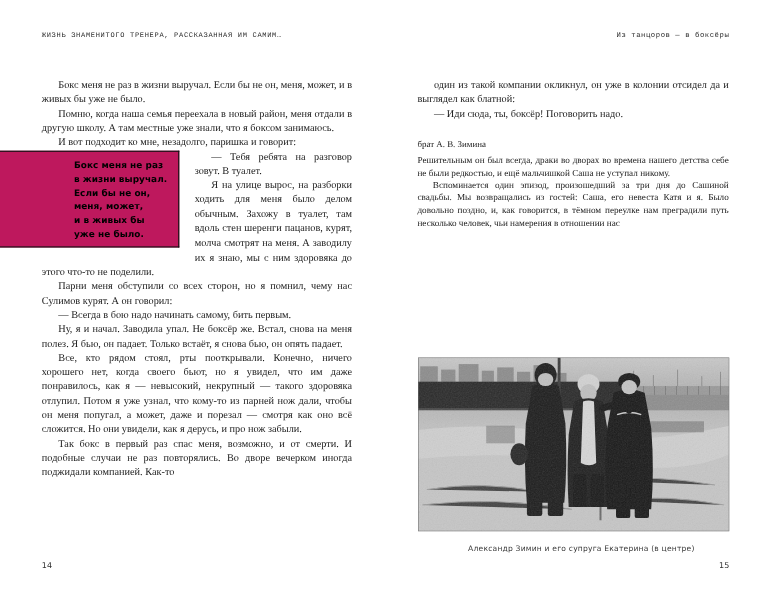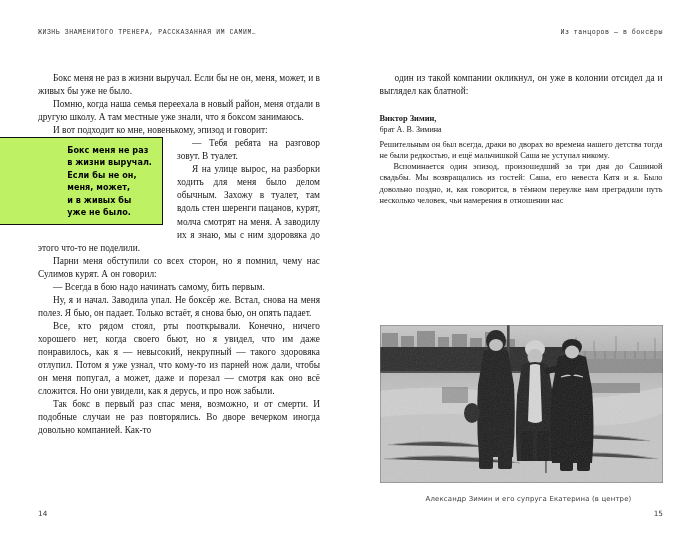--- a/index.html
+++ b/index.html
@@ -67,21 +67,21 @@
   
   .pullquote {
     float: left;
     shape-outside: margin-box;
     width: 163px;
     height: 88px;
     margin: 0 14px 7px -38px;
     box-sizing: border-box;
     border: 1.3px solid #111;
     border-left: none;
-    background: #bef264;
+    background: #be185d;
     display: flex;
     align-items: center;
     justify-content: flex-end;
     padding: 0 10px 0 0;
   }
   .pullquote-text {
     font-family: "DejaVu Sans", "Liberation Sans", sans-serif;
     font-weight: bold;
     font-size: 8.1px;
     line-height: 12.4px;
@@ -160,54 +160,54 @@
 <div class="spread">
 
   <div class="page page-left">
 
     <div class="runhead runhead-left">ЖИЗНЬ ЗНАМЕНИТОГО ТРЕНЕРА, РАССКАЗАННАЯ ИМ САМИМ…</div>
 
     <div class="col col-left">
 
       <p>Бокс меня не раз в жизни выручал. Если бы не он, меня, может, и в живых бы уже не было.</p>
       <p>Помню, когда наша семья переехала в новый район, меня отдали в другую школу. А там местные уже знали, что я боксом занимаюсь.</p>
-      <p>И вот подходит ко мне, новенькому, эпизод и говорит:</p>
+      <p>И вот подходит ко мне, незадолго, паришка и говорит:</p>
 
       <div class="pullquote">
         <div class="pullquote-text">Бокс меня не раз
 в жизни выручал.
 Если бы не он,
 меня, может,
 и в живых бы
 уже не было.</div>
       </div>
 
       <p>— Тебя ребята на разговор зовут. В туалет.</p>
       <p>Я на улице вырос, на разборки ходить для меня было делом обычным. Захожу в туалет, там вдоль стен шеренги пацанов, курят, молча смотрят на меня. А заводилу их я знаю, мы с ним здоровяка до этого что-то не поделили.</p>
       <p>Парни меня обступили со всех сторон, но я помнил, чему нас Сулимов курят. А он говорил:</p>
       <p>— Всегда в бою надо начинать самому, бить первым.</p>
       <p>Ну, я и начал. Заводила упал. Не боксёр же. Встал, снова на меня полез. Я бью, он падает. Только встаёт, я снова бью, он опять падает.</p>
       <p>Все, кто рядом стоял, рты пооткрывали. Конечно, ничего хорошего нет, когда своего бьют, но я увидел, что им даже понравилось, как я — невысокий, некрупный — такого здоровяка отлупил. Потом я уже узнал, что кому-то из парней нож дали, чтобы он меня попугал, а может, даже и порезал — смотря как оно всё сложится. Но они увидели, как я дерусь, и про нож забыли.</p>
-      <p>Так бокс в первый раз спас меня, возможно, и от смерти. И подобные случаи не раз повторялись. Во дворе вечерком иногда довольно компанией. Как-то</p>
+      <p>Так бокс в первый раз спас меня, возможно, и от смерти. И подобные случаи не раз повторялись. Во дворе вечерком иногда поджидали компанией. Как-то</p>
     </div>
 
     <div class="folio folio-left">14</div>
   </div>
 
   <div class="page page-right">
 
     <div class="runhead runhead-right">Из танцоров — в боксёры</div>
 
     <div class="col col-right">
       <p>один из такой компании окликнул, он уже в колонии отсидел да и выглядел как блатной:</p>
+      <p>— Иди сюда, ты, боксёр! Поговорить надо.</p>
 
       <div class="testimonial">
-        <p class="attrib-name">Виктор Зимин,</p>
         <p class="attrib-rel">брат А. В. Зимина</p>
-        <p class="noindent">Решительным он был всегда, драки во дворах во времена нашего детства тогда не были редкостью, и ещё мальчишкой Саша не уступал никому.</p>
+        <p class="noindent">Решительным он был всегда, драки во дворах во времена нашего детства себе не были редкостью, и ещё мальчишкой Саша не уступал никому.</p>
         <p>Вспоминается один эпизод, произошедший за три дня до Сашиной свадьбы. Мы возвращались из гостей: Саша, его невеста Катя и я. Было довольно поздно, и, как говорится, в тёмном переулке нам преградили путь несколько человек, чьи намерения в отношении нас</p>
       </div>
     </div>
 
     <div class="photo-wrap">
       <div class="photo">
         <svg viewBox="0 0 283 158" width="283" height="158" preserveAspectRatio="none">
           <defs>
             <linearGradient id="skyg" x1="0" y1="0" x2="0" y2="1">
               <stop offset="0%" stop-color="#c9c9c9"></stop>

